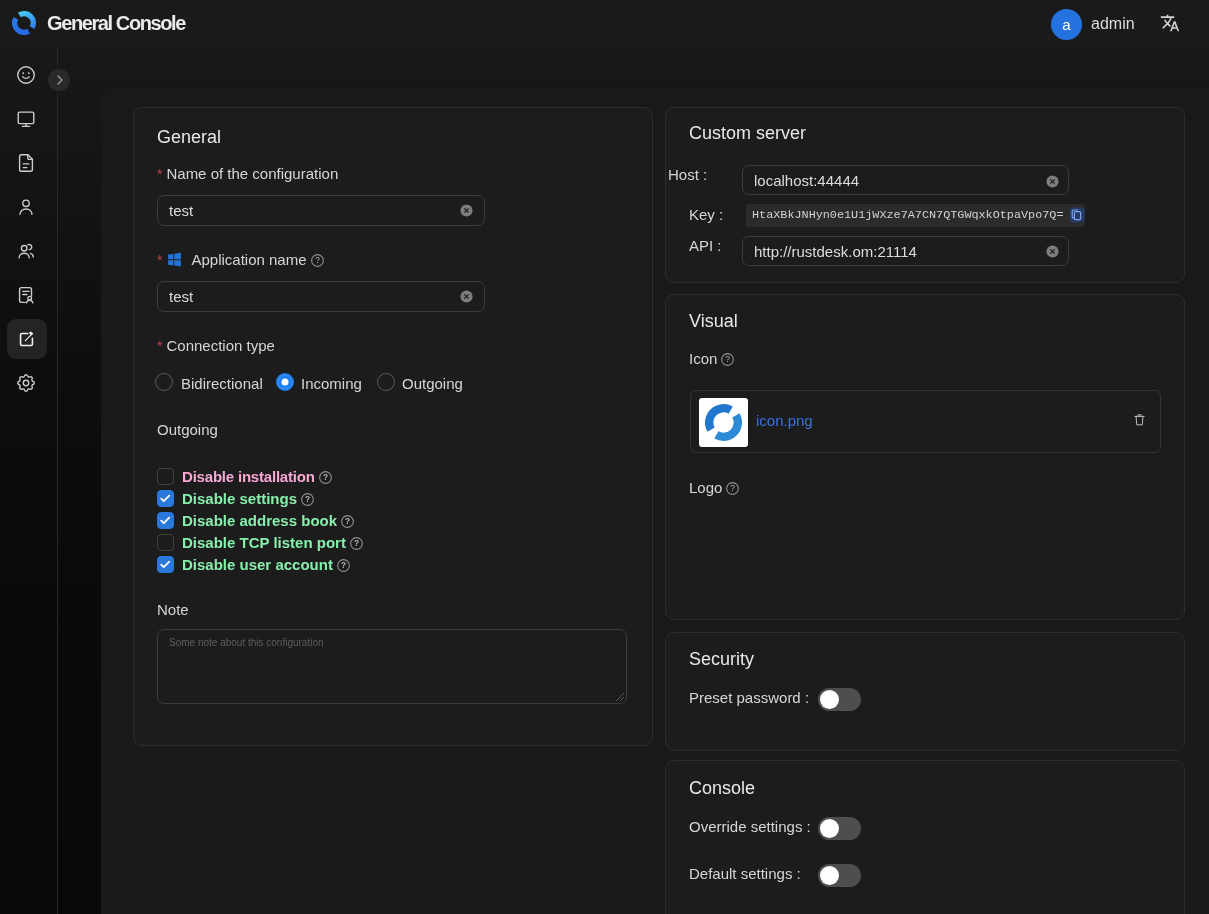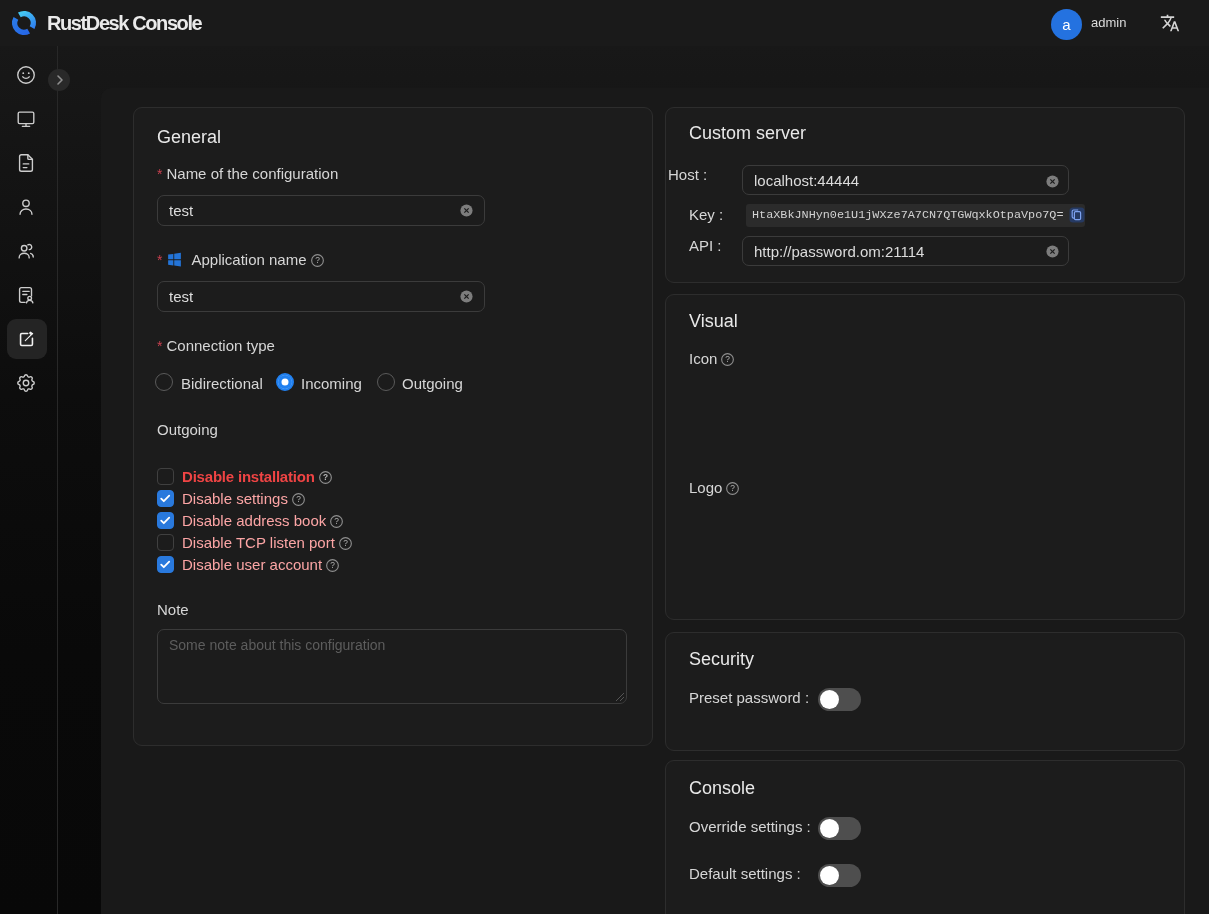--- a/index.html
+++ b/index.html
@@ -2,39 +2,39 @@
 <html><head>
 <meta charset="utf-8">
 <style>
 * { margin:0; padding:0; box-sizing:border-box; }
 html,body { width:1209px; height:914px; overflow:hidden; background:#141414;
   font-family:"Liberation Sans", sans-serif; }
 .abs { position:absolute; }
 #header { position:absolute; left:0; top:0; width:1209px; height:46px; background:#1a1a1a; }
 #title { position:absolute; left:47px; top:12px; font-size:20px; font-weight:bold; color:#eaeaea; letter-spacing:-1.4px; }
 #avatar { position:absolute; left:1051px; top:9px; width:31px; height:31px; border-radius:50%; background:#2472e0; color:#fff; font-size:15px; text-align:center; line-height:31px; }
-#admin { position:absolute; left:1091px; top:15px; font-size:13px; color:#dcdcdc; }
+#admin { position:absolute; left:1091px; top:15px; font-size:16px; color:#dcdcdc; }
 #sidebar { position:absolute; left:0; top:46px; width:58px; height:868px; border-right:1px solid #282828; }
 .sicon { position:absolute; left:15px; width:22px; height:22px; color:#cdcdcd; }
 #hl { position:absolute; left:7px; top:319px; width:40px; height:40px; border-radius:9px; background:#242424; }
 #chev { position:absolute; left:48px; top:69px; width:22px; height:22px; border-radius:50%; background:#292929; }
 #panel { position:absolute; left:101px; top:88px; width:1108px; height:826px; background:#191919; border-radius:10px 0 0 0; }
 .card { position:absolute; background:#1c1c1c; border:1px solid #2d2d2d; border-radius:9px; }
 .ctitle { position:absolute; left:24px; font-size:18px; color:#e8e8e8; line-height:20px; }
 .lbl { position:absolute; font-size:15px; color:#d6d6d6; line-height:18px; white-space:nowrap; }
 .red { color:#c9404f; font-size:14px; margin-right:4px; }
 .input { position:absolute; border:1px solid #3b3b3b; border-radius:7px; }
 .itext { position:absolute; font-size:15px; color:#dcdcdc; line-height:18px; }
 .clear { position:absolute; width:15px; height:15px; }
 .q { display:inline-block; width:13px; height:13px; vertical-align:-2px; margin-left:4px; }
 .radio { position:absolute; width:18px; height:18px; border-radius:50%; border:1.5px solid #5a5a5a; }
 .radio.on { border:2px solid #2080f0; background:#2080f0; box-shadow:inset 0 0 0 3.5px #2080f0, inset 0 0 0 9px #fff; }
 .cb { position:absolute; left:24px; width:17px; height:17px; border-radius:4px; border:1px solid #404040; }
 .cb.on { background:#2979dd; border-color:#2979dd; }
-.cbl { position:absolute; left:49px; font-size:15px; color:#fca5a5; line-height:18px; white-space:nowrap; }
+.cbl { position:absolute; left:49px; font-size:15px; color:#86efac; line-height:18px; white-space:nowrap;font-weight:bold; }
 .link { position:absolute; font-size:15px; color:#3a72d8; line-height:18px; }
 .fbox { position:absolute; left:24px; width:471px; height:63px; border:1px solid #333; border-radius:6px; }
 .wsq { position:absolute; left:8px; top:7px; width:49px; height:49px; background:#fff; border-radius:3px; }
 .trash { position:absolute; left:441px; top:21px; width:15px; height:15px; color:#bdbdbd; }
 .toggle { position:absolute; width:43px; height:23px; border-radius:12px; background:#4e4e4e; }
 .knob { position:absolute; left:2px; top:2px; width:19px; height:19px; border-radius:50%; background:#fff; }
 .mono { font-family:"Liberation Mono", monospace; }
 svg.abs, .sicon, .clear, .trash, #chev svg { display:block; }
 .q { display:inline-block; }
 </style>
@@ -51,21 +51,21 @@
           <stop offset="1" stop-color="#2f7ff0"></stop>
       </linearGradient>
       <linearGradient id="g2" x1="24" y1="29" x2="7" y2="11" gradientUnits="userSpaceOnUse">
         <stop offset="0" stop-color="#2667e6"></stop>
           <stop offset="1" stop-color="#2a7ae8"></stop>
       </linearGradient>
     </defs>
     <path d="M 12 7.61 A 12 12 0 0 1 28.39 24" fill="none" stroke="url(#g1)" stroke-width="7"></path>
     <path d="M 24 28.39 A 12 12 0 0 1 7.61 12" fill="none" stroke="url(#g2)" stroke-width="7"></path>
   </svg>
-  <div id="title">RustDesk Console</div>
+  <div id="title">General Console</div>
   <div id="avatar">a</div>
   <div id="admin">admin</div>
   <svg class="abs" style="left:1160px;top:13px" width="20" height="20" viewBox="0 0 24 24" fill="#d5d5d5">
     <path d="M12.87 15.07l-2.54-2.51.03-.03c1.74-1.94 2.98-4.17 3.71-6.53H17V4h-7V2H8v2H1v2h11.17C11.5 7.92 10.44 9.75 9 11.35 8.07 10.32 7.3 9.19 6.69 8h-2c.73 1.63 1.73 3.17 2.98 4.56l-5.09 5.02L4 19l5-5 3.11 3.11.76-2.04zM18.5 10h-2L12 22h2l1.12-3h4.75L21 22h2l-4.5-12zm-2.62 7l1.62-4.33L19.12 17h-3.24z"></path>
   </svg>
 </div>
 
 <div id="sidebar"></div>
 <div id="hl"></div>
 <svg class="sicon" style="top:64px" viewBox="0 0 24 24" fill="none" stroke="currentColor" stroke-width="1.5" stroke-linecap="round">
@@ -139,21 +139,21 @@
 <div class="radio" style="left:155px;top:373px"></div>
 <div class="lbl" style="left:181px;top:375px">Bidirectional</div>
 <div class="radio on" style="left:276px;top:373px"></div>
 <div class="lbl" style="left:301px;top:375px">Incoming</div>
 <div class="radio" style="left:377px;top:373px"></div>
 <div class="lbl" style="left:402px;top:375px">Outgoing</div>
 
 <div class="lbl" style="left:157px;top:421px">Outgoing</div>
 <div id="opts" class="abs" style="left:133px;top:0px">
   <div class="cb" style="top:468px"></div>
-  <div class="cbl" style="top:468px;font-weight:bold;color:#ef4444;letter-spacing:-0.2px">Disable installation<svg class="q" viewBox="0 0 14 14">
+  <div class="cbl" style="top:468px;font-weight:bold;color:#f9a8d4;letter-spacing:-0.2px">Disable installation<svg class="q" viewBox="0 0 14 14">
         <circle cx="7" cy="7" r="6.3" fill="none" stroke="#8f8f8f" stroke-width="1.2"></circle>
         <text x="7" y="10" font-size="9" fill="#b5b5b5" text-anchor="middle" font-family="Liberation Sans">?</text>
       </svg></div>
   <div class="cb on" style="top:490px"><svg width="15" height="15" viewBox="0 0 15 15" style="margin:0 0 0 0">
         <path d="M3.2 7.6l2.6 2.6 5.4-5.6" fill="none" stroke="#fff" stroke-width="1.8" stroke-linecap="round" stroke-linejoin="round"></path>
       </svg></div>
   <div class="cbl" style="top:490px">Disable settings<svg class="q" viewBox="0 0 14 14">
         <circle cx="7" cy="7" r="6.3" fill="none" stroke="#8f8f8f" stroke-width="1.2"></circle>
         <text x="7" y="10" font-size="9" fill="#b5b5b5" text-anchor="middle" font-family="Liberation Sans">?</text>
       </svg></div>
@@ -172,21 +172,21 @@
   <div class="cb on" style="top:556px"><svg width="15" height="15" viewBox="0 0 15 15">
         <path d="M3.2 7.6l2.6 2.6 5.4-5.6" fill="none" stroke="#fff" stroke-width="1.8" stroke-linecap="round" stroke-linejoin="round"></path>
       </svg></div>
   <div class="cbl" style="top:556px">Disable user account<svg class="q" viewBox="0 0 14 14">
         <circle cx="7" cy="7" r="6.3" fill="none" stroke="#8f8f8f" stroke-width="1.2"></circle>
         <text x="7" y="10" font-size="9" fill="#b5b5b5" text-anchor="middle" font-family="Liberation Sans">?</text>
       </svg></div>
 </div>
 <div class="lbl" style="left:157px;top:601px">Note</div>
 <div class="input" style="left:157px;top:629px;width:470px;height:75px"></div>
-<div class="abs" style="left:169px;top:637px;font-size:14px;color:#5d5d5d">Some note about this configuration</div>
+<div class="abs" style="left:169px;top:637px;font-size:10px;color:#5d5d5d">Some note about this configuration</div>
 <svg class="abs" style="left:615px;top:692px" width="10" height="10" viewBox="0 0 10 10">
     <path d="M9 1L1 9M9 5L5 9" stroke="#555" stroke-width="1"></path>
   </svg>
 
 <div class="card" style="left:665px;top:107px;width:520px;height:176px"></div>
 <div class="ctitle abs" style="left:689px;top:123px">Custom server</div>
 <div class="lbl" style="left:668px;top:166px">Host :</div>
 <div class="input" style="left:742px;top:165px;width:327px;height:30px"></div>
 <div class="itext" style="left:754px;top:172px">localhost:44444</div>
 <svg class="clear" style="left:1046px;top:175px;width:13px;height:13px" viewBox="0 0 15 15">
@@ -198,27 +198,39 @@
 <div class="abs mono" style="left:752px;top:208px;font-size:11.8px;line-height:14px;color:#d2d2d2">HtaXBkJNHyn0e1U1jWXze7A7CN7QTGWqxkOtpaVpo7Q=</div>
 <svg class="abs" style="left:1069px;top:207px" width="16" height="16" viewBox="0 0 16 16">
     <rect x="0.5" y="0.5" width="15" height="15" rx="3.5" fill="#263a63"></rect>
     <g fill="none" stroke="#7da2f0" stroke-width="1.2">
       <rect x="5.4" y="4.6" width="6.2" height="8" rx="1.2"></rect>
       <path d="M5.2 11.2H4.6A1.4 1.4 0 0 1 3.2 9.8V4.4A1.4 1.4 0 0 1 4.6 3h4.6"></path>
     </g>
   </svg>
 <div class="lbl" style="left:689px;top:237px">API :</div>
 <div class="input" style="left:742px;top:236px;width:327px;height:30px"></div>
-<div class="itext" style="left:754px;top:243px">http://password.om:21114</div>
+<div class="itext" style="left:754px;top:243px">http://rustdesk.om:21114</div>
 <svg class="clear" style="left:1046px;top:245px;width:13px;height:13px" viewBox="0 0 15 15">
     <circle cx="7.5" cy="7.5" r="7" fill="#7d7d7d"></circle>
     <path d="M5 5l5 5M10 5l-5 5" stroke="#1c1c1c" stroke-width="1.4"></path>
   </svg>
 
 <div class="card" id="cardVisual" style="left:665px;top:294px;width:520px;height:326px">
+  <div class="fbox" style="top:95px">
+    <div class="wsq"><svg style="margin:3px" width="43" height="43" viewBox="0 0 36 36">
+          <path d="M 24 7.61 A 12 12 0 0 0 7.61 24" fill="none" stroke="#2176ce" stroke-width="7"></path>
+          <path d="M 12 28.39 A 12 12 0 0 0 28.39 12" fill="none" stroke="#2c8ad8" stroke-width="7"></path>
+        </svg></div>
+    <div class="link" style="left:65px;top:21px">icon.png</div>
+    <svg class="trash" viewBox="0 0 24 24" fill="none" stroke="currentColor" stroke-width="1.6" stroke-linecap="round">
+        <path d="M4.5 7h15"></path>
+        <path d="M9.5 7V4.5h5V7"></path>
+        <path d="M6.5 7l1 13.5h9l1-13.5"></path>
+      </svg>
+  </div>
 </div>
 <div class="ctitle abs" style="left:689px;top:311px">Visual</div>
 <div class="lbl" style="left:689px;top:350px">Icon<svg class="q" viewBox="0 0 14 14">
       <circle cx="7" cy="7" r="6.3" fill="none" stroke="#8f8f8f" stroke-width="1.2"></circle>
       <text x="7" y="10" font-size="9" fill="#b5b5b5" text-anchor="middle" font-family="Liberation Sans">?</text>
     </svg></div>
 <div class="lbl" style="left:689px;top:479px">Logo<svg class="q" viewBox="0 0 14 14">
       <circle cx="7" cy="7" r="6.3" fill="none" stroke="#8f8f8f" stroke-width="1.2"></circle>
       <text x="7" y="10" font-size="9" fill="#b5b5b5" text-anchor="middle" font-family="Liberation Sans">?</text>
     </svg></div>

